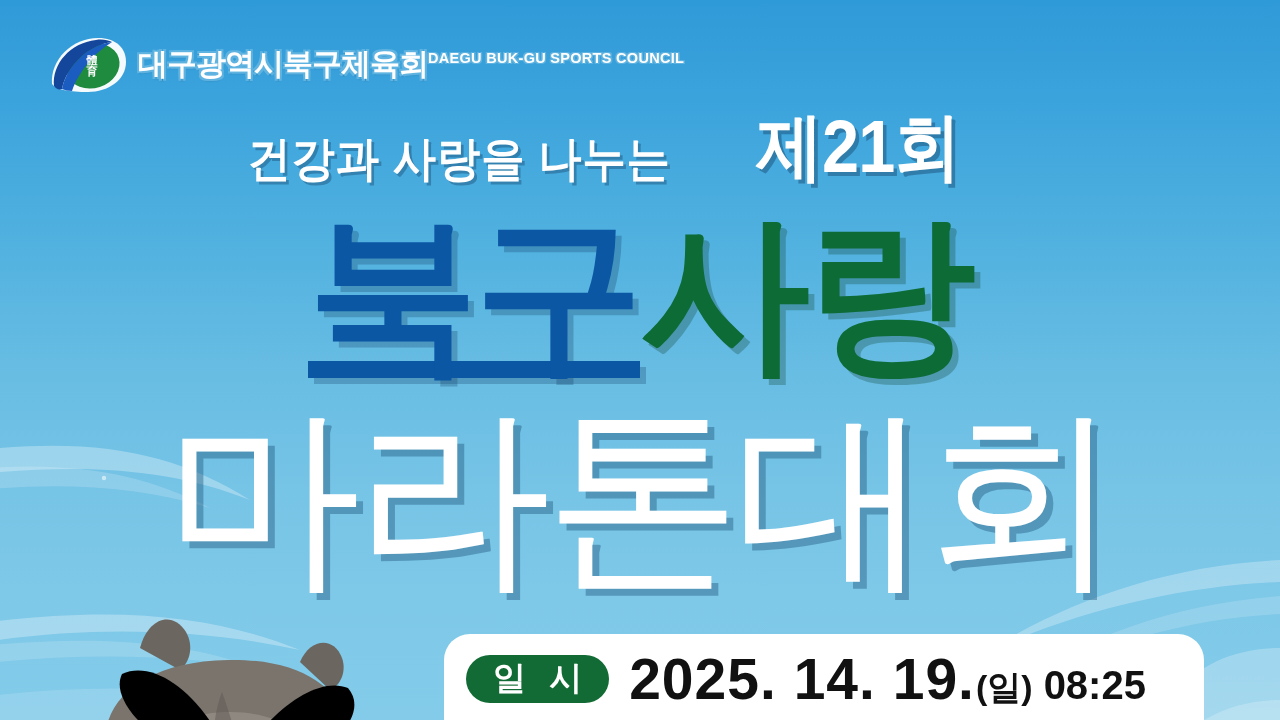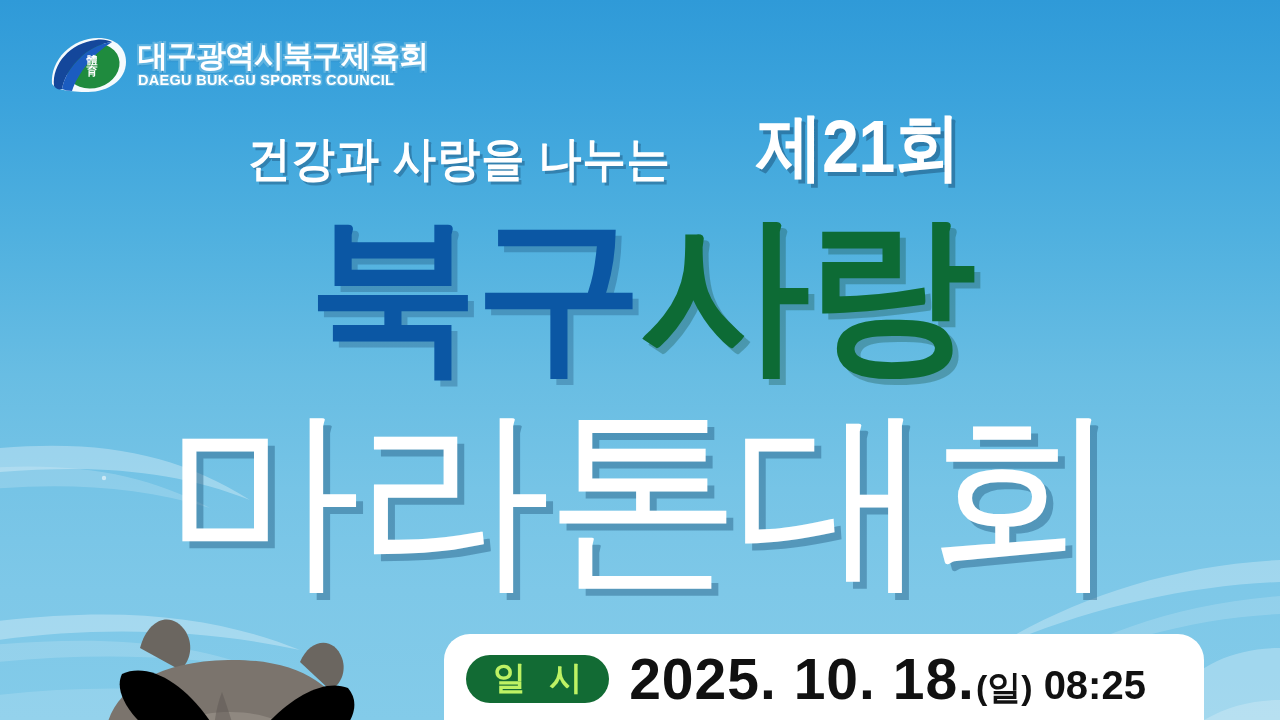--- a/index.html
+++ b/index.html
@@ -41,21 +41,21 @@
     gap: 8px;
     height: 66px;
   }
   #logo-mark {
     width: 84px;
     height: 62px;
     flex: 0 0 auto;
   }
   #logo-text {
     display: flex;
-    flex-direction: column;
+    flex-direction: row;
     justify-content: center;
     line-height: 1;
     padding-bottom: 2px;
   }
   .logo-kr {
     font-size: 30px;
     font-weight: 700;
     color: #ffffff;
     letter-spacing: -1px;
     text-shadow:
@@ -128,20 +128,21 @@
     text-align: center;
     white-space: nowrap;
     font-size: 196px;
     font-weight: 400;
     line-height: 1;
     letter-spacing: -6px;
   }
   .t-blue {
     color: #0b57a4;
     text-shadow: 6px 6px 0 rgba(18,60,100,.28);
+    text-decoration: underline;
   }
   .t-green {
     color: #0d6b35;
     text-shadow: 6px 6px 0 rgba(10,60,40,.28);
     margin-top: 43px;
   }
   .t-white {
     color: #ffffff;
     text-shadow: 7px 7px 0 rgba(30,85,125,.42);
   }
@@ -169,21 +170,21 @@
     position: absolute;
     left: 466px;
     top: 650px;
     display: flex;
     align-items: center;
     gap: 20px;
     height: 58px;
   }
   #date-badge {
     background: #126b34;
-    color: #bef264;
+    color: #ffffff;
     font-size: 33px;
     font-weight: 800;
     border-radius: 30px;
     padding: 5px 20px 7px 20px;
     letter-spacing: 7px;
     text-indent: 7px;
     line-height: 1.12;
     white-space: nowrap;
   }
   #date-value {
@@ -299,21 +300,21 @@
     <ellipse cx="236" cy="152" rx="24" ry="12" fill="#e8e6e2" opacity="0.9"></ellipse>
 
     <path d="M 160 92 C 170 120 176 140 176 160 L 152 160 C 150 138 152 112 160 92 Z" fill="#5b5550" opacity="0.45"></path>
   </svg>
 
   <div id="date-card"></div>
 
   <div id="date-row">
     <div id="date-badge">일 시</div>
     <div id="date-value">
-      <span class="d-main">2025. 10. 18.</span>
+      <span class="d-main">2025. 14. 19.</span>
       <span class="d-day">(일)</span>
       <span class="d-time">08:25</span>
     </div>
   </div>
 
   <div id="clipped-next-line">
     <span>·</span>
       <span>·</span>
     <span>·</span>
       <span>·</span>

